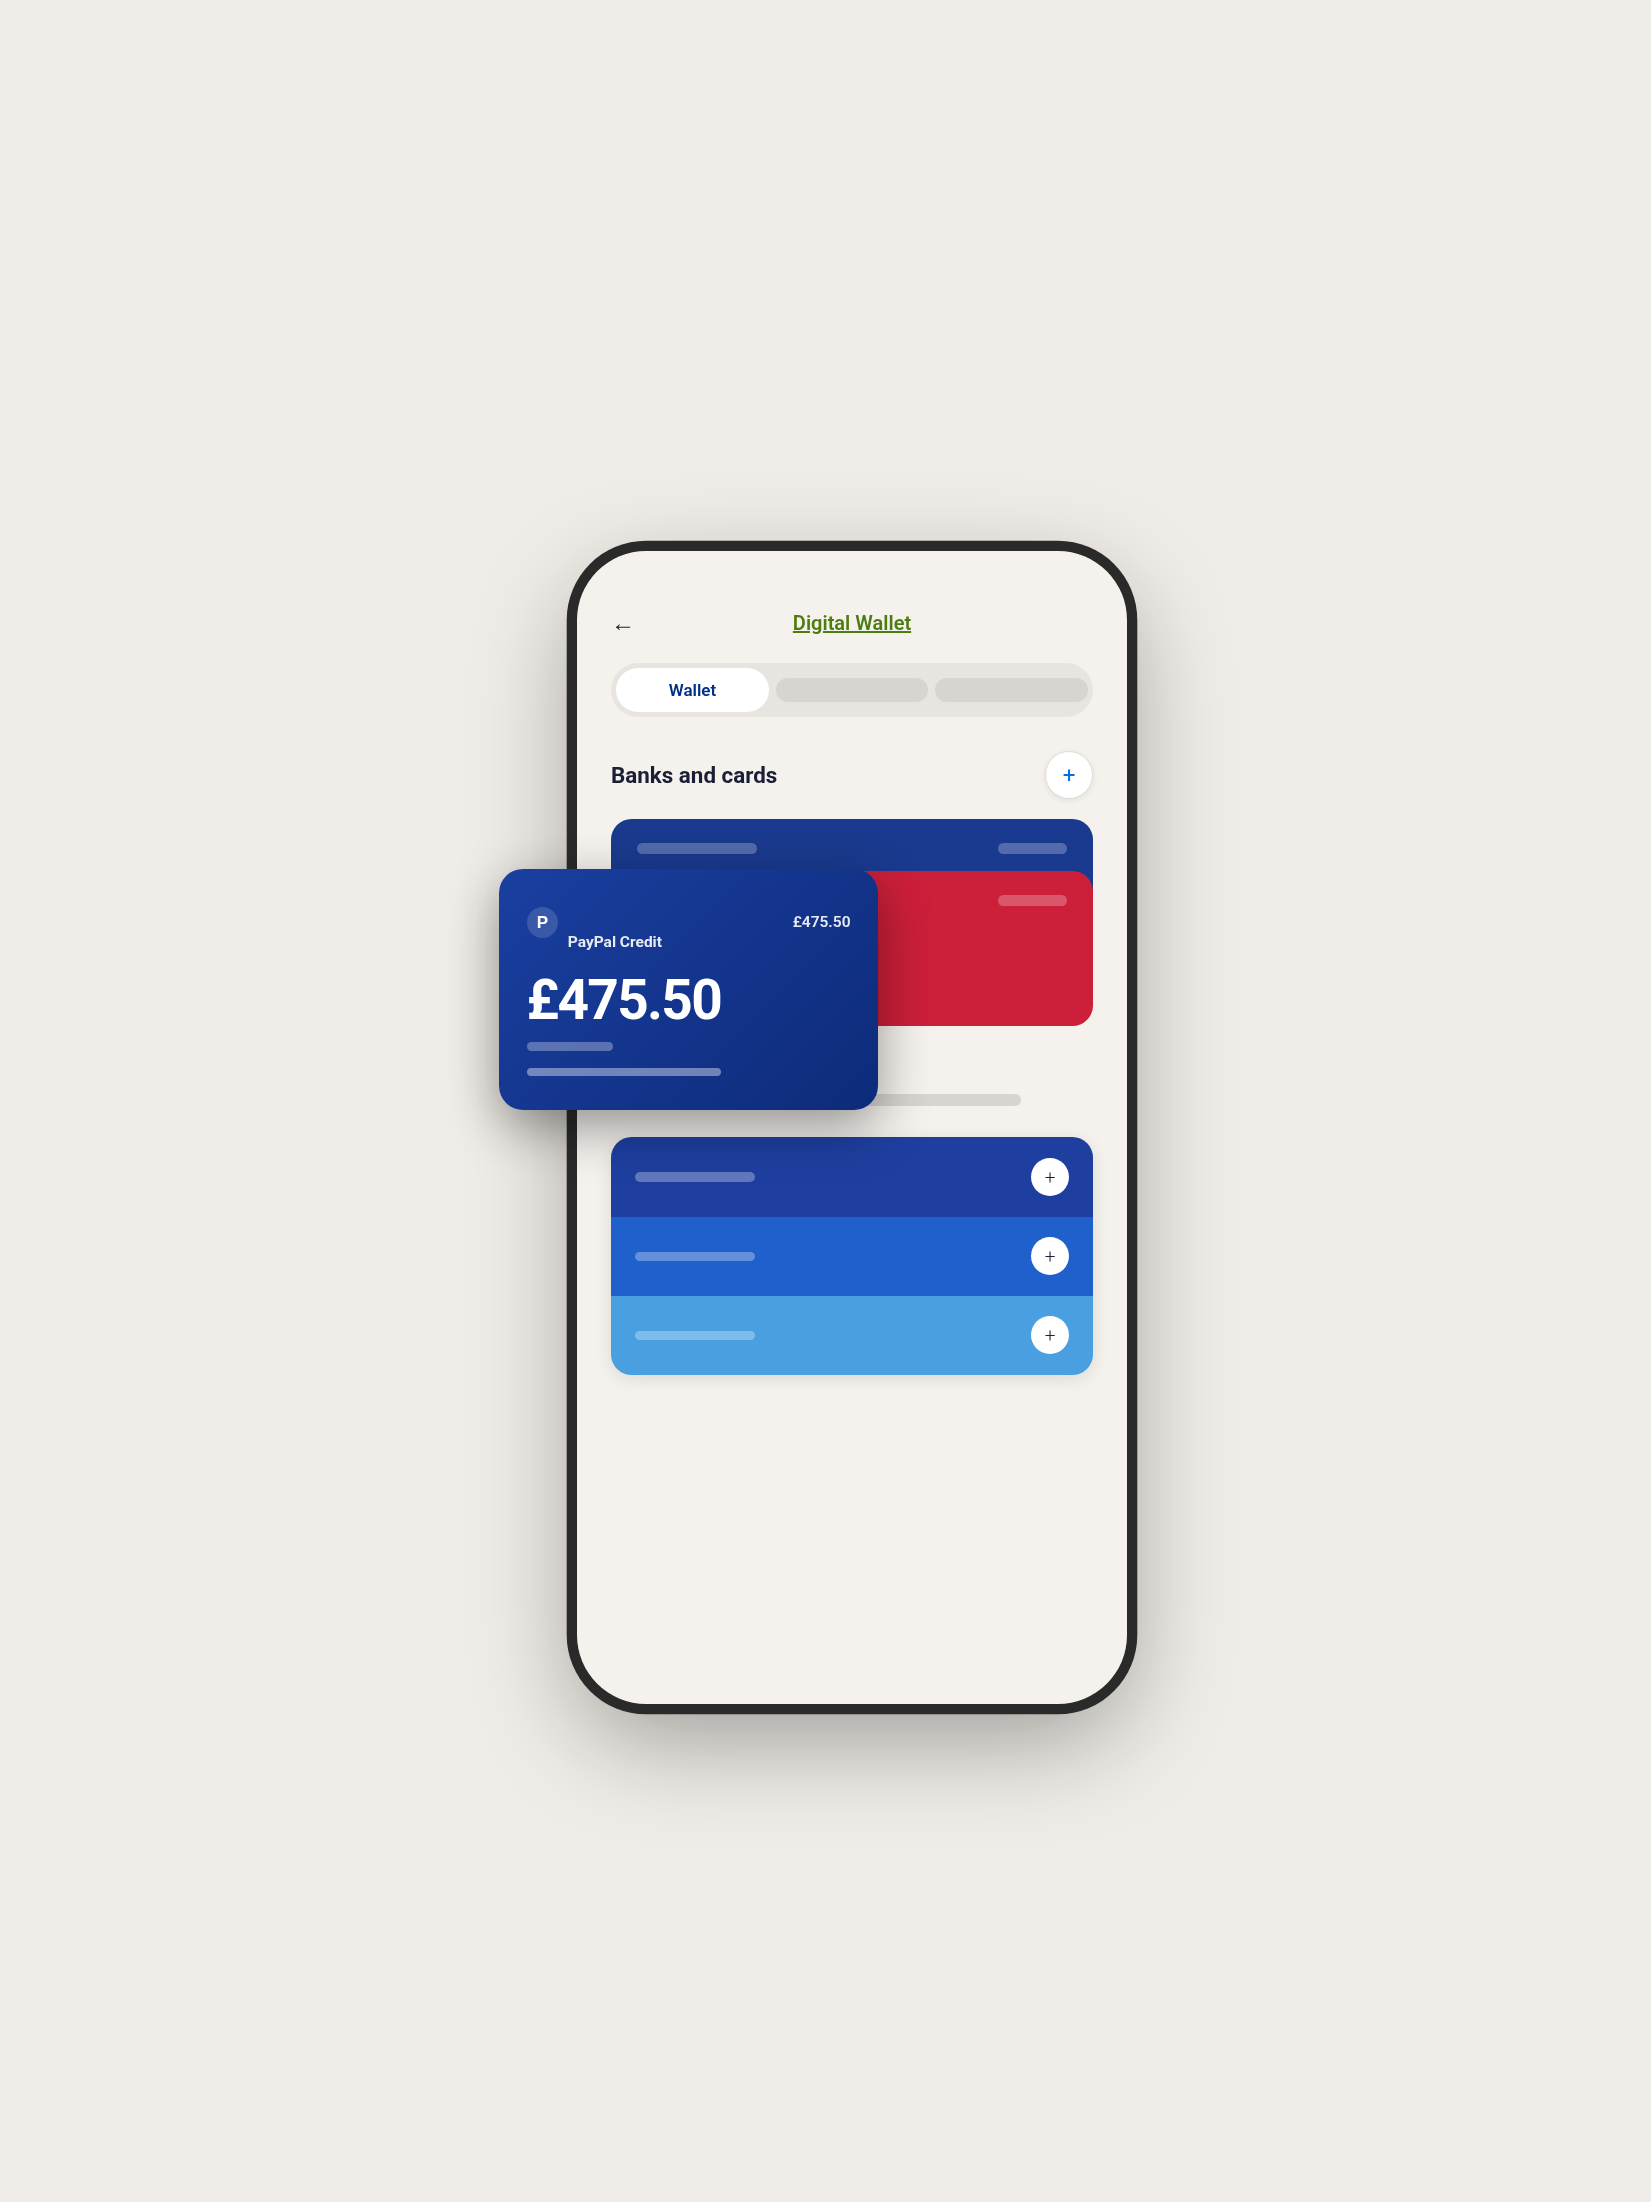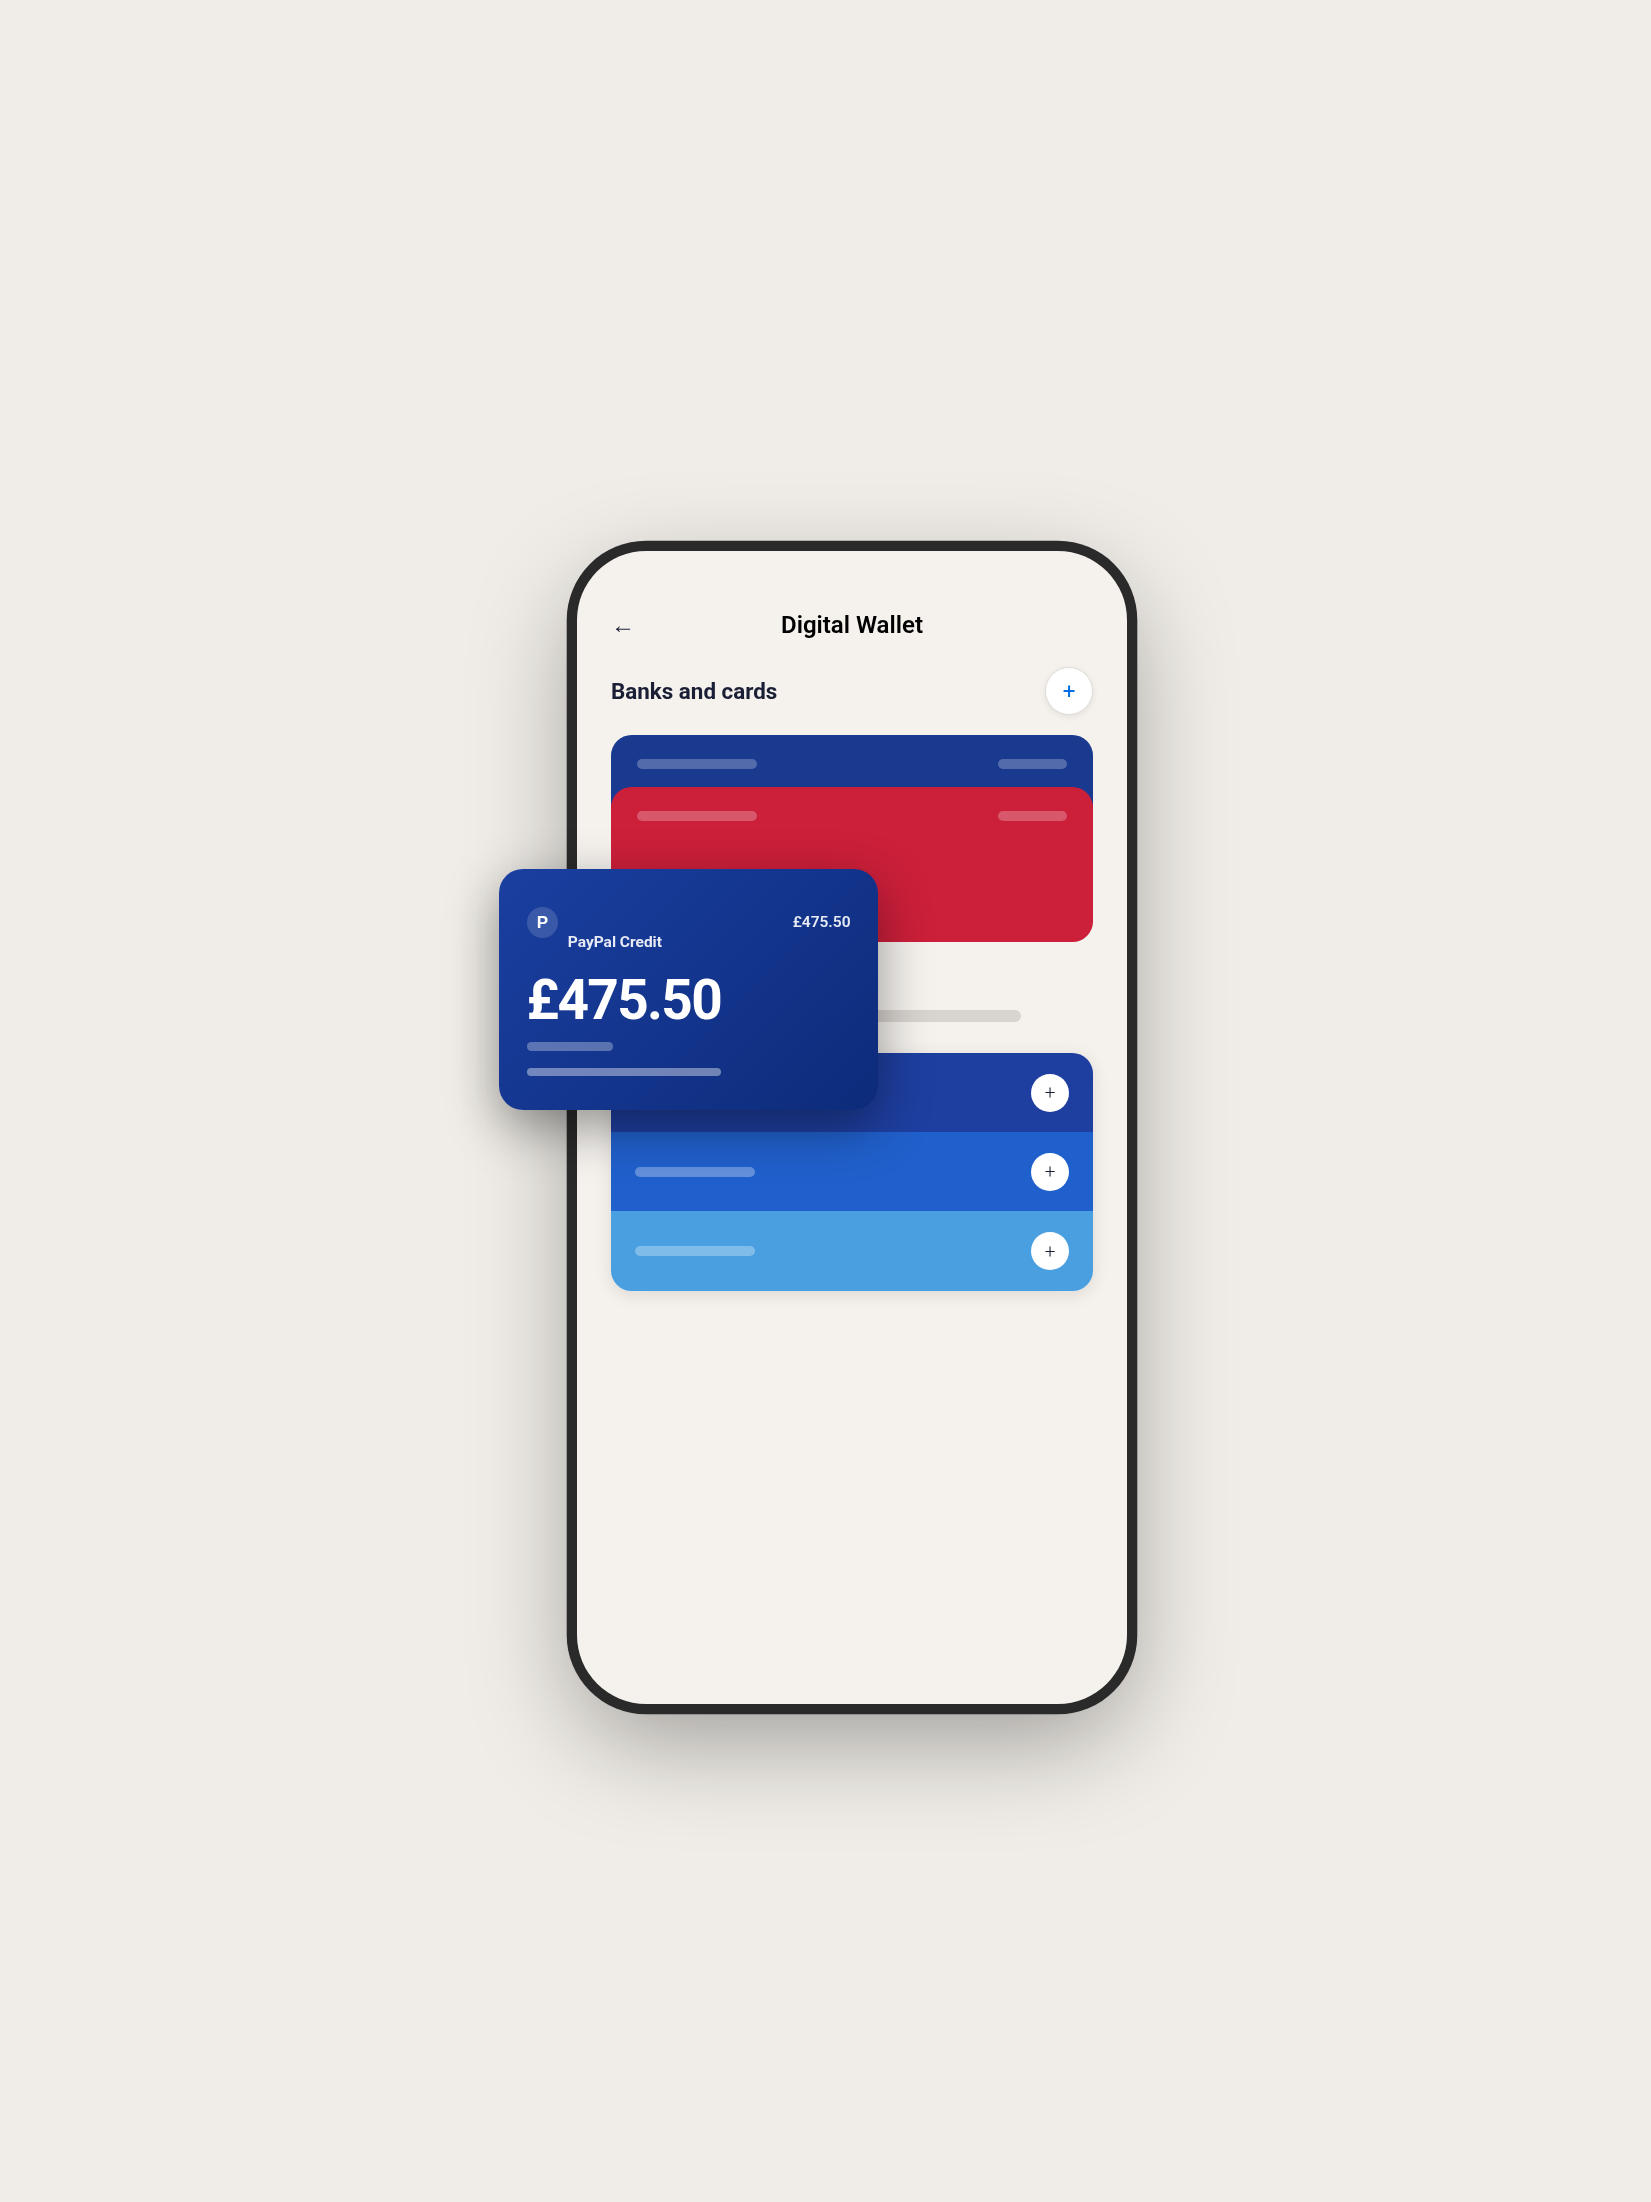--- a/index.html
+++ b/index.html
@@ -52,23 +52,24 @@
 
     .back-btn {
       position: absolute;
       left: 0;
       font-size: 24px;
       color: #1a1f36;
       cursor: pointer;
     }
 
     .header-title {
-      font-size: 24px;
+      font-size: 20px;
       font-weight: 600;
-      color: #000000;
+      color: #4d7c0f;
+      text-decoration: underline;
     }
 
     
     .tab-bar {
       background: #e8e4df;
       border-radius: 34px;
       padding: 5.2px;
       display: flex;
       gap: 6.9px;
       margin-bottom: 34px;
@@ -303,20 +304,25 @@
 <div class="scene">
 
   <div class="phone">
     <div class="phone-inner">
 
       <div class="header">
         <span class="back-btn">←</span>
         <span class="header-title">Digital Wallet</span>
       </div>
 
+      <div class="tab-bar">
+        <div class="tab-item active">Wallet</div>
+        <div class="tab-item inactive"></div>
+        <div class="tab-item inactive"></div>
+      </div>
 
       <div class="section-header">
         <span class="section-title">Banks and cards</span>
         <div class="add-btn">
           <span>+</span>
         </div>
       </div>
 
       <div class="cards-stack">
 

